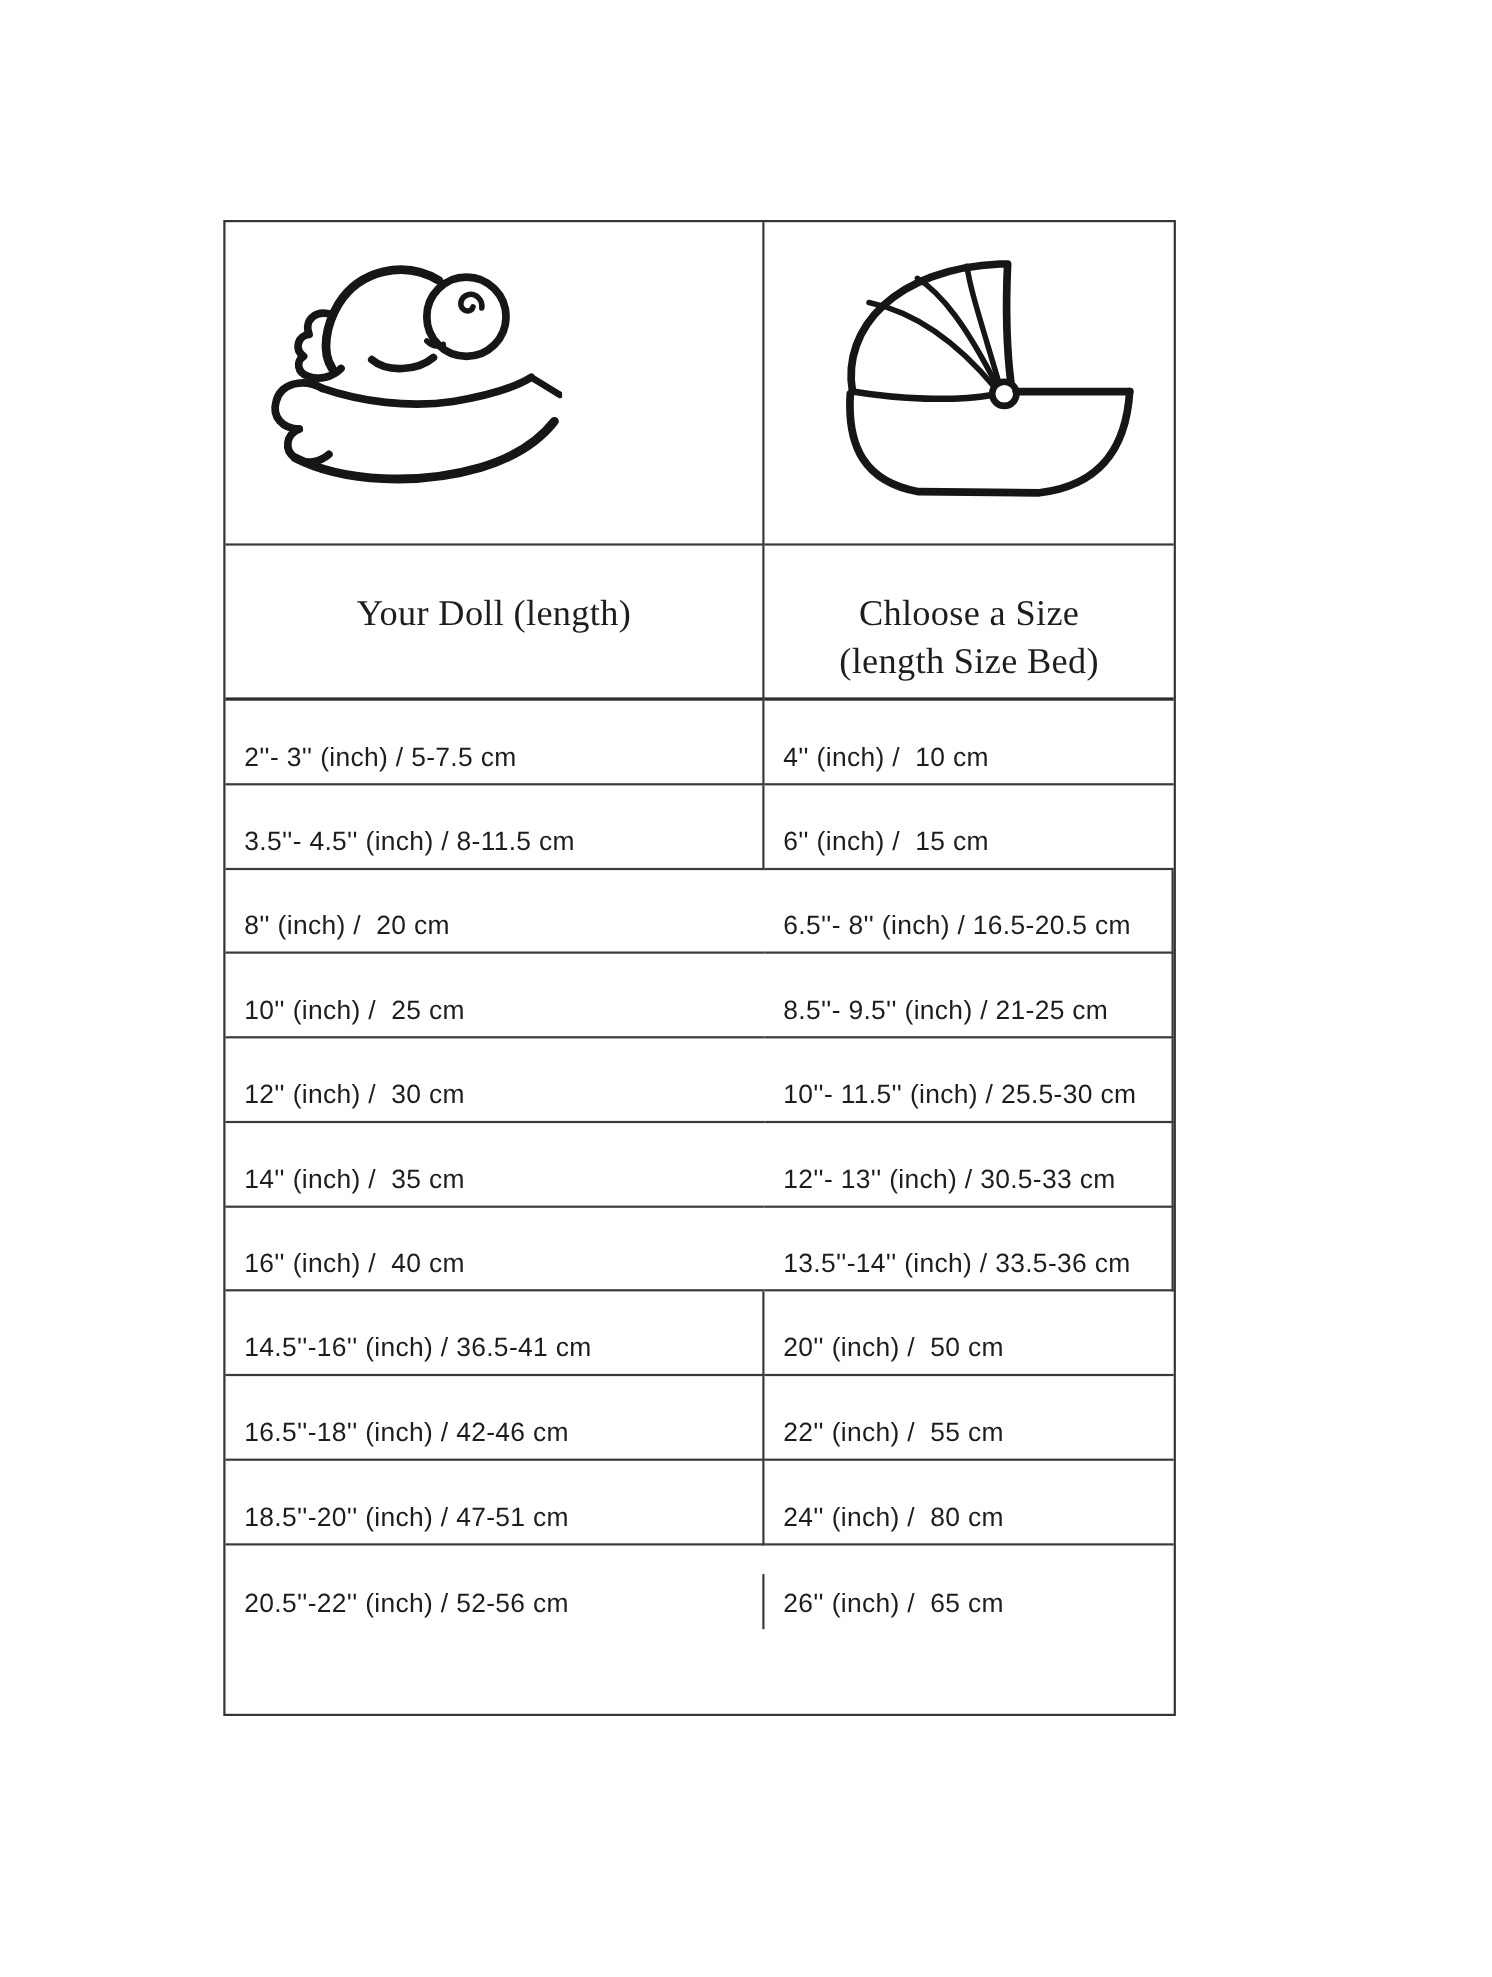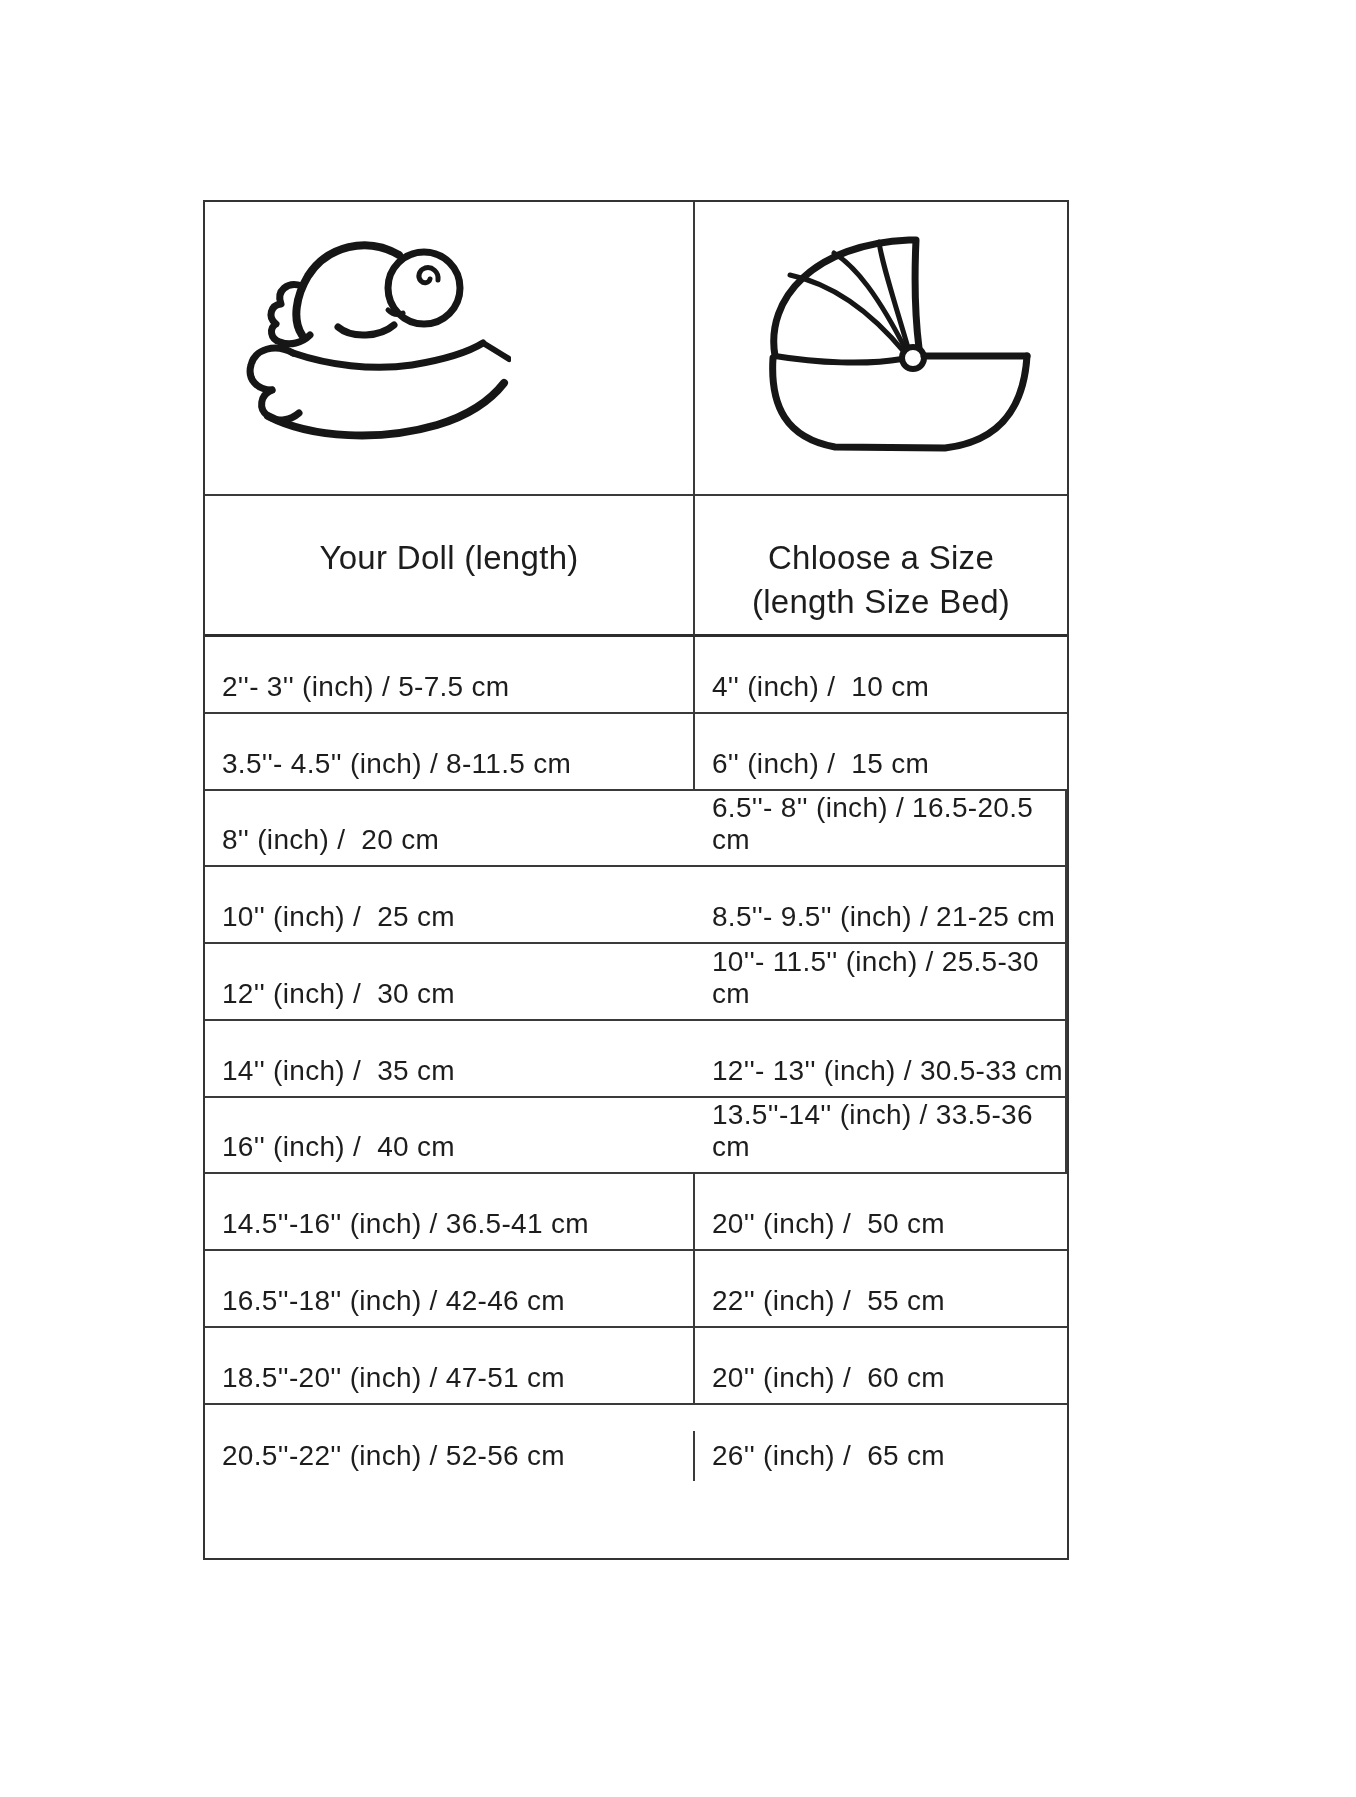--- a/index.html
+++ b/index.html
@@ -32,28 +32,30 @@
   .img-cell.col2 { padding: 24px 0 0 42px; }
   .head-cell {
     border-bottom-width: 3px;
     border-bottom-color: #2d2d2d;
     display: flex; flex-direction: column;
     align-items: center; justify-content: flex-start;
     padding-top: 40px;
     font-size: 33px; line-height: 44px;
     letter-spacing: 0.3px;
     text-align: center;
+    font-family: Liberation Serif, serif;
   }
   .data-cell {
     display: flex;
     align-items: flex-end;
     padding: 0 0 9px 17px;
-    font-size: 28px;
+    font-size: 24px;
     letter-spacing: 0.3px;
     white-space: pre-wrap;
+    text-align: center;
   }
   .row-last { border-bottom: none; margin-top: 26px; }
   svg { display: block; }
 </style>
 </head>
 <body>
 
 <div class="size-table">
 
   <div class="cell col1 img-cell">
@@ -114,18 +116,18 @@
 
   <div class="cell col1 data-cell">13.5''-14'' (inch) / 33.5-36 cm</div>
 
   <div class="cell col1 data-cell">14.5''-16'' (inch) / 36.5-41 cm</div>
   <div class="cell data-cell">20'' (inch) /  50 cm</div>
 
   <div class="cell col1 data-cell">16.5''-18'' (inch) / 42-46 cm</div>
   <div class="cell data-cell">22'' (inch) /  55 cm</div>
 
   <div class="cell col1 data-cell">18.5''-20'' (inch) / 47-51 cm</div>
-  <div class="cell data-cell">20'' (inch) /  60 cm</div>
+  <div class="cell data-cell">24'' (inch) /  80 cm</div>
 
   <div class="cell col1 data-cell row-last">20.5''-22'' (inch) / 52-56 cm</div>
   <div class="cell data-cell row-last">26'' (inch) /  65 cm</div>
 
 </div>
 
 </body></html>

